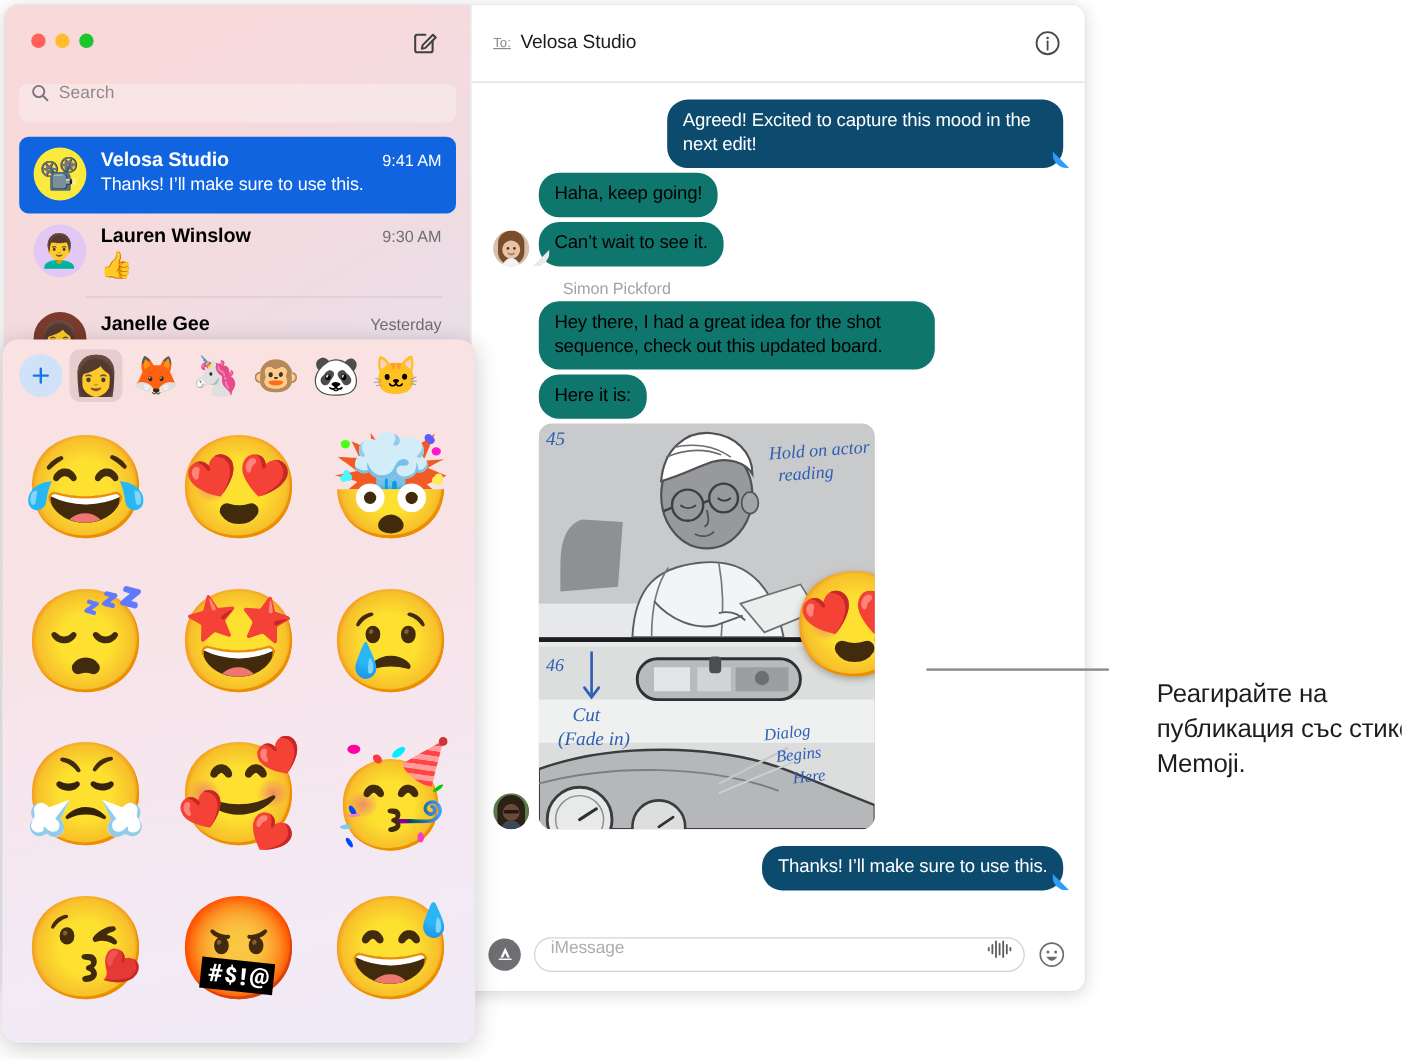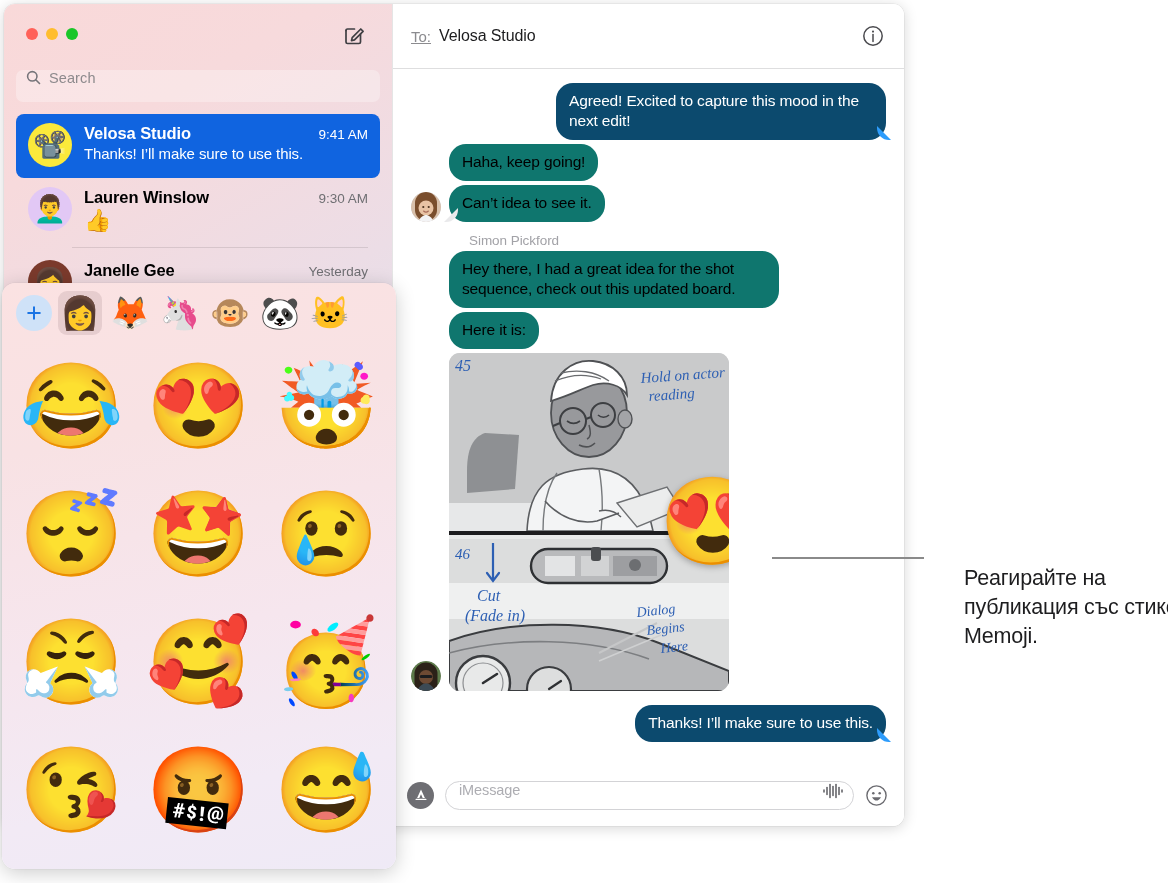--- a/index.html
+++ b/index.html
@@ -104,21 +104,21 @@
     display: flex; flex-direction: column;
     border-left: .5px solid rgba(0,0,0,.10);
   }
   .chat-header {
     height: 65px; flex: 0 0 auto;
     border-bottom: .5px solid #dededf;
     display: flex; align-items: center;
     padding: 0 20px 0 18px;
     gap: 8px;
   }
-  .to-label { font-size: 15px; color: #8b8b8f; text-decoration: underline; }
+  .to-label { font-size: 11px; color: #8b8b8f; text-decoration: underline; }
   .to-value { font-size: 16px; color: #1c1c1e; letter-spacing: -.1px; }
   .info-btn { margin-left: auto; width: 22px; height: 22px; cursor: pointer; }
 
   .thread {
     position: relative;
     flex: 1 1 auto;
     padding: 14px 18px 4px 18px;
     overflow: hidden;
   }
   .sender-name {
@@ -358,21 +358,21 @@
             <svg width="30" height="30" viewBox="0 0 30 30">
               <circle cx="15" cy="15" r="15" fill="#d8c0ab"></circle>
               <path d="M4 11a11 11 0 0122 0v7a11 11 0 01-22 0z" fill="#7a4e2d"></path>
               <circle cx="15" cy="16" r="7.5" fill="#e8c3a4"></circle>
               <path d="M7.5 30c1.5-5 5-7 7.5-7s6 2 7.5 7z" fill="#f3f3f5"></path>
               <circle cx="12.3" cy="15" r="1.1" fill="#4a3320"></circle>
               <circle cx="17.7" cy="15" r="1.1" fill="#4a3320"></circle>
               <path d="M12.6 19c1.4 1.3 3.4 1.3 4.8 0" stroke="#a86b5a" stroke-width="1.1" fill="none" stroke-linecap="round"></path>
             </svg>
           </div>
-          <div class="bubble in tail-in">Can’t idea to see it.</div>
+          <div class="bubble in tail-in">Can’t wait to see it.</div>
         </div>
 
         <div class="sender-name">Simon Pickford</div>
 
         <div class="msg-line">
           <div class="thumb spacer"></div>
           <div class="bubble in">Hey there, I had a great idea for the shot sequence, check out this updated board.</div>
         </div>
 
         <div class="msg-line">

